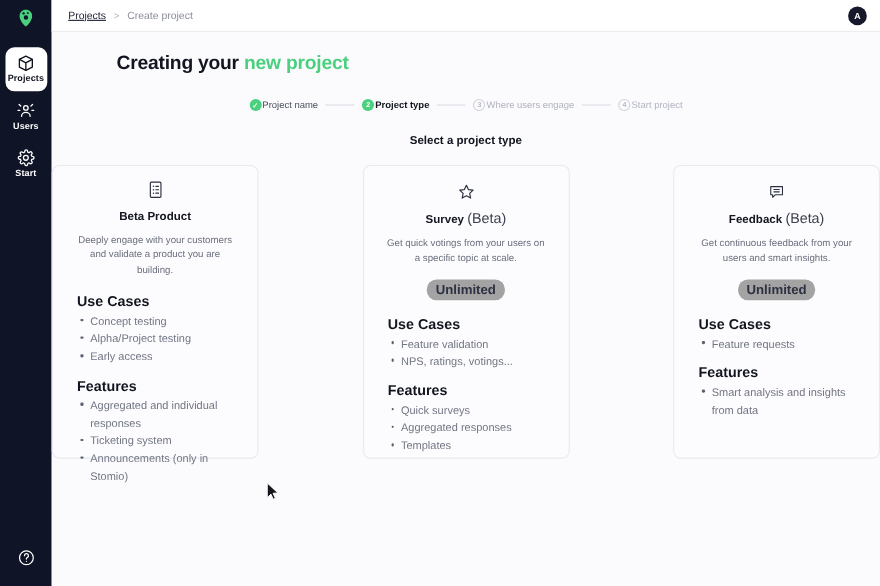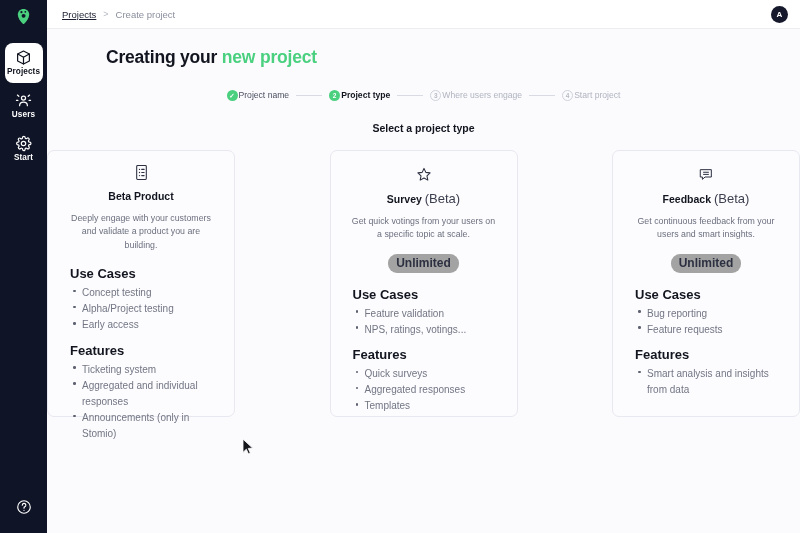--- a/index.html
+++ b/index.html
@@ -229,22 +229,22 @@
             <div class="list-head">Use Cases</div>
             <ul class="feat">
               <li>Concept testing</li>
               <li>Alpha/Project testing</li>
               <li>Early access</li>
             </ul>
           </div>
           <div class="list-block">
             <div class="list-head">Features</div>
             <ul class="feat">
+              <li>Aggregated and individual responses</li>
               <li>Ticketing system</li>
-              <li>Aggregated and individual responses</li>
               <li>Announcements (only in Stomio)</li>
             </ul>
           </div>
         </div>
 
         <div class="card">
           <div class="card-icon">
             <svg width="18" height="17" viewBox="0 0 24 24" fill="none" stroke="#2c3040" stroke-width="1.5" stroke-linejoin="round">
               <path d="M12 3.4l2.6 5.6 6 .7-4.4 4.2 1.2 6-5.4-3-5.4 3 1.2-6L3.4 9.7l6-.7z"></path>
             </svg>
@@ -283,21 +283,20 @@
           <div class="card-title">
             <span>Feedback</span> <span class="beta">(Beta)</span>
           </div>
           <div class="card-desc">Get continuous feedback from your users and smart insights.</div>
           <div class="badge-row">
             <span class="badge">Unlimited</span>
           </div>
           <div class="list-block">
             <div class="list-head">Use Cases</div>
             <ul class="feat">
-              <li>Bug reporting</li>
               <li>Feature requests</li>
             </ul>
           </div>
           <div class="list-block">
             <div class="list-head">Features</div>
             <ul class="feat">
               <li>Smart analysis and insights from data</li>
             </ul>
           </div>
         </div>

